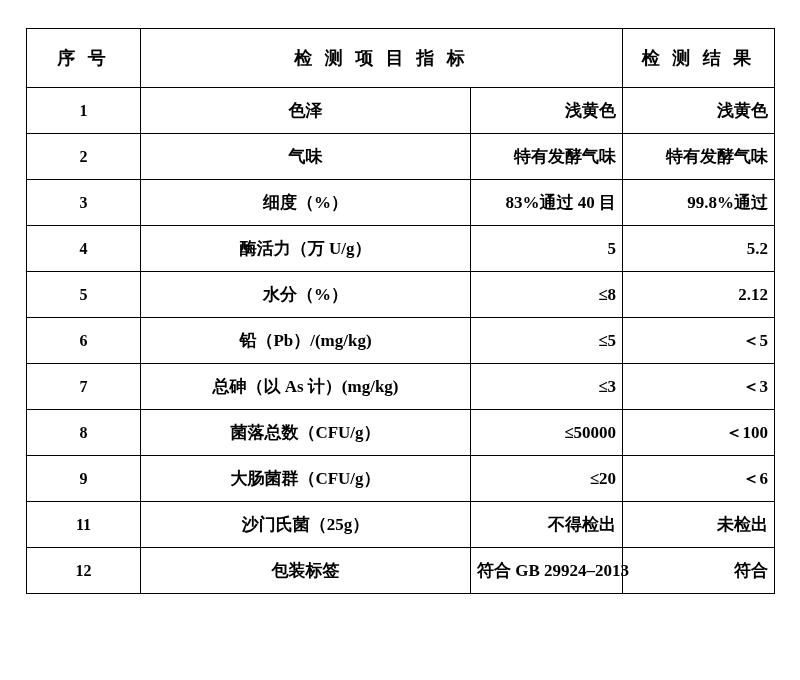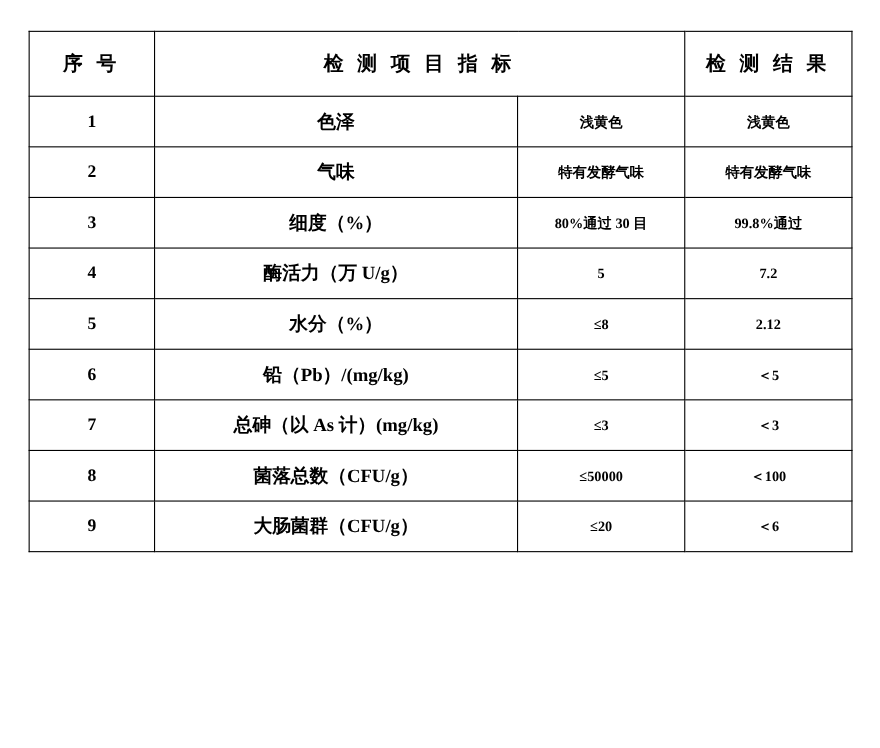--- a/index.html
+++ b/index.html
@@ -56,21 +56,22 @@
   }
   table.spec tbody td.idx {
     font-size: 16px;
     letter-spacing: 0;
   }
   table.spec tbody td.item {
     font-size: 17px;
   }
   table.spec tbody td.val,
   table.spec tbody td.res {
-    font-size: 13px;
+    font-size: 17px;
+    text-align: right;
   }
   .cellinner {
     display: block;
     padding: 0 6px;
     white-space: nowrap;
   }
 </style>
 </head>
 <body>
 
@@ -126,38 +127,38 @@
             </td>
         </tr>
         <tr>
           <td class="idx">
               <span class="cellinner">3</span>
             </td>
           <td class="item">
               <span class="cellinner">细度（%）</span>
             </td>
           <td class="val">
-              <span class="cellinner">80%通过 30 目</span>
+              <span class="cellinner">83%通过 40 目</span>
             </td>
           <td class="res">
               <span class="cellinner">99.8%通过</span>
             </td>
         </tr>
         <tr>
           <td class="idx">
               <span class="cellinner">4</span>
             </td>
           <td class="item">
               <span class="cellinner">酶活力（万 U/g）</span>
             </td>
           <td class="val">
               <span class="cellinner">5</span>
             </td>
           <td class="res">
-              <span class="cellinner">7.2</span>
+              <span class="cellinner">5.2</span>
             </td>
         </tr>
         <tr>
           <td class="idx">
               <span class="cellinner">5</span>
             </td>
           <td class="item">
               <span class="cellinner">水分（%）</span>
             </td>
           <td class="val">
@@ -214,18 +215,46 @@
               <span class="cellinner">9</span>
             </td>
           <td class="item">
               <span class="cellinner">大肠菌群（CFU/g）</span>
             </td>
           <td class="val">
               <span class="cellinner">≤20</span>
             </td>
           <td class="res">
               <span class="cellinner">＜6</span>
+            </td>
+        </tr>
+        <tr>
+          <td class="idx">
+              <span class="cellinner">11</span>
+            </td>
+          <td class="item">
+              <span class="cellinner">沙门氏菌（25g）</span>
+            </td>
+          <td class="val">
+              <span class="cellinner">不得检出</span>
+            </td>
+          <td class="res">
+              <span class="cellinner">未检出</span>
+            </td>
+        </tr>
+        <tr>
+          <td class="idx">
+              <span class="cellinner">12</span>
+            </td>
+          <td class="item">
+              <span class="cellinner">包装标签</span>
+            </td>
+          <td class="val">
+              <span class="cellinner">符合 GB 29924–2013</span>
+            </td>
+          <td class="res">
+              <span class="cellinner">符合</span>
             </td>
         </tr>
       </tbody>
     </table>
   </div>
 </div>
 
 </body></html>

